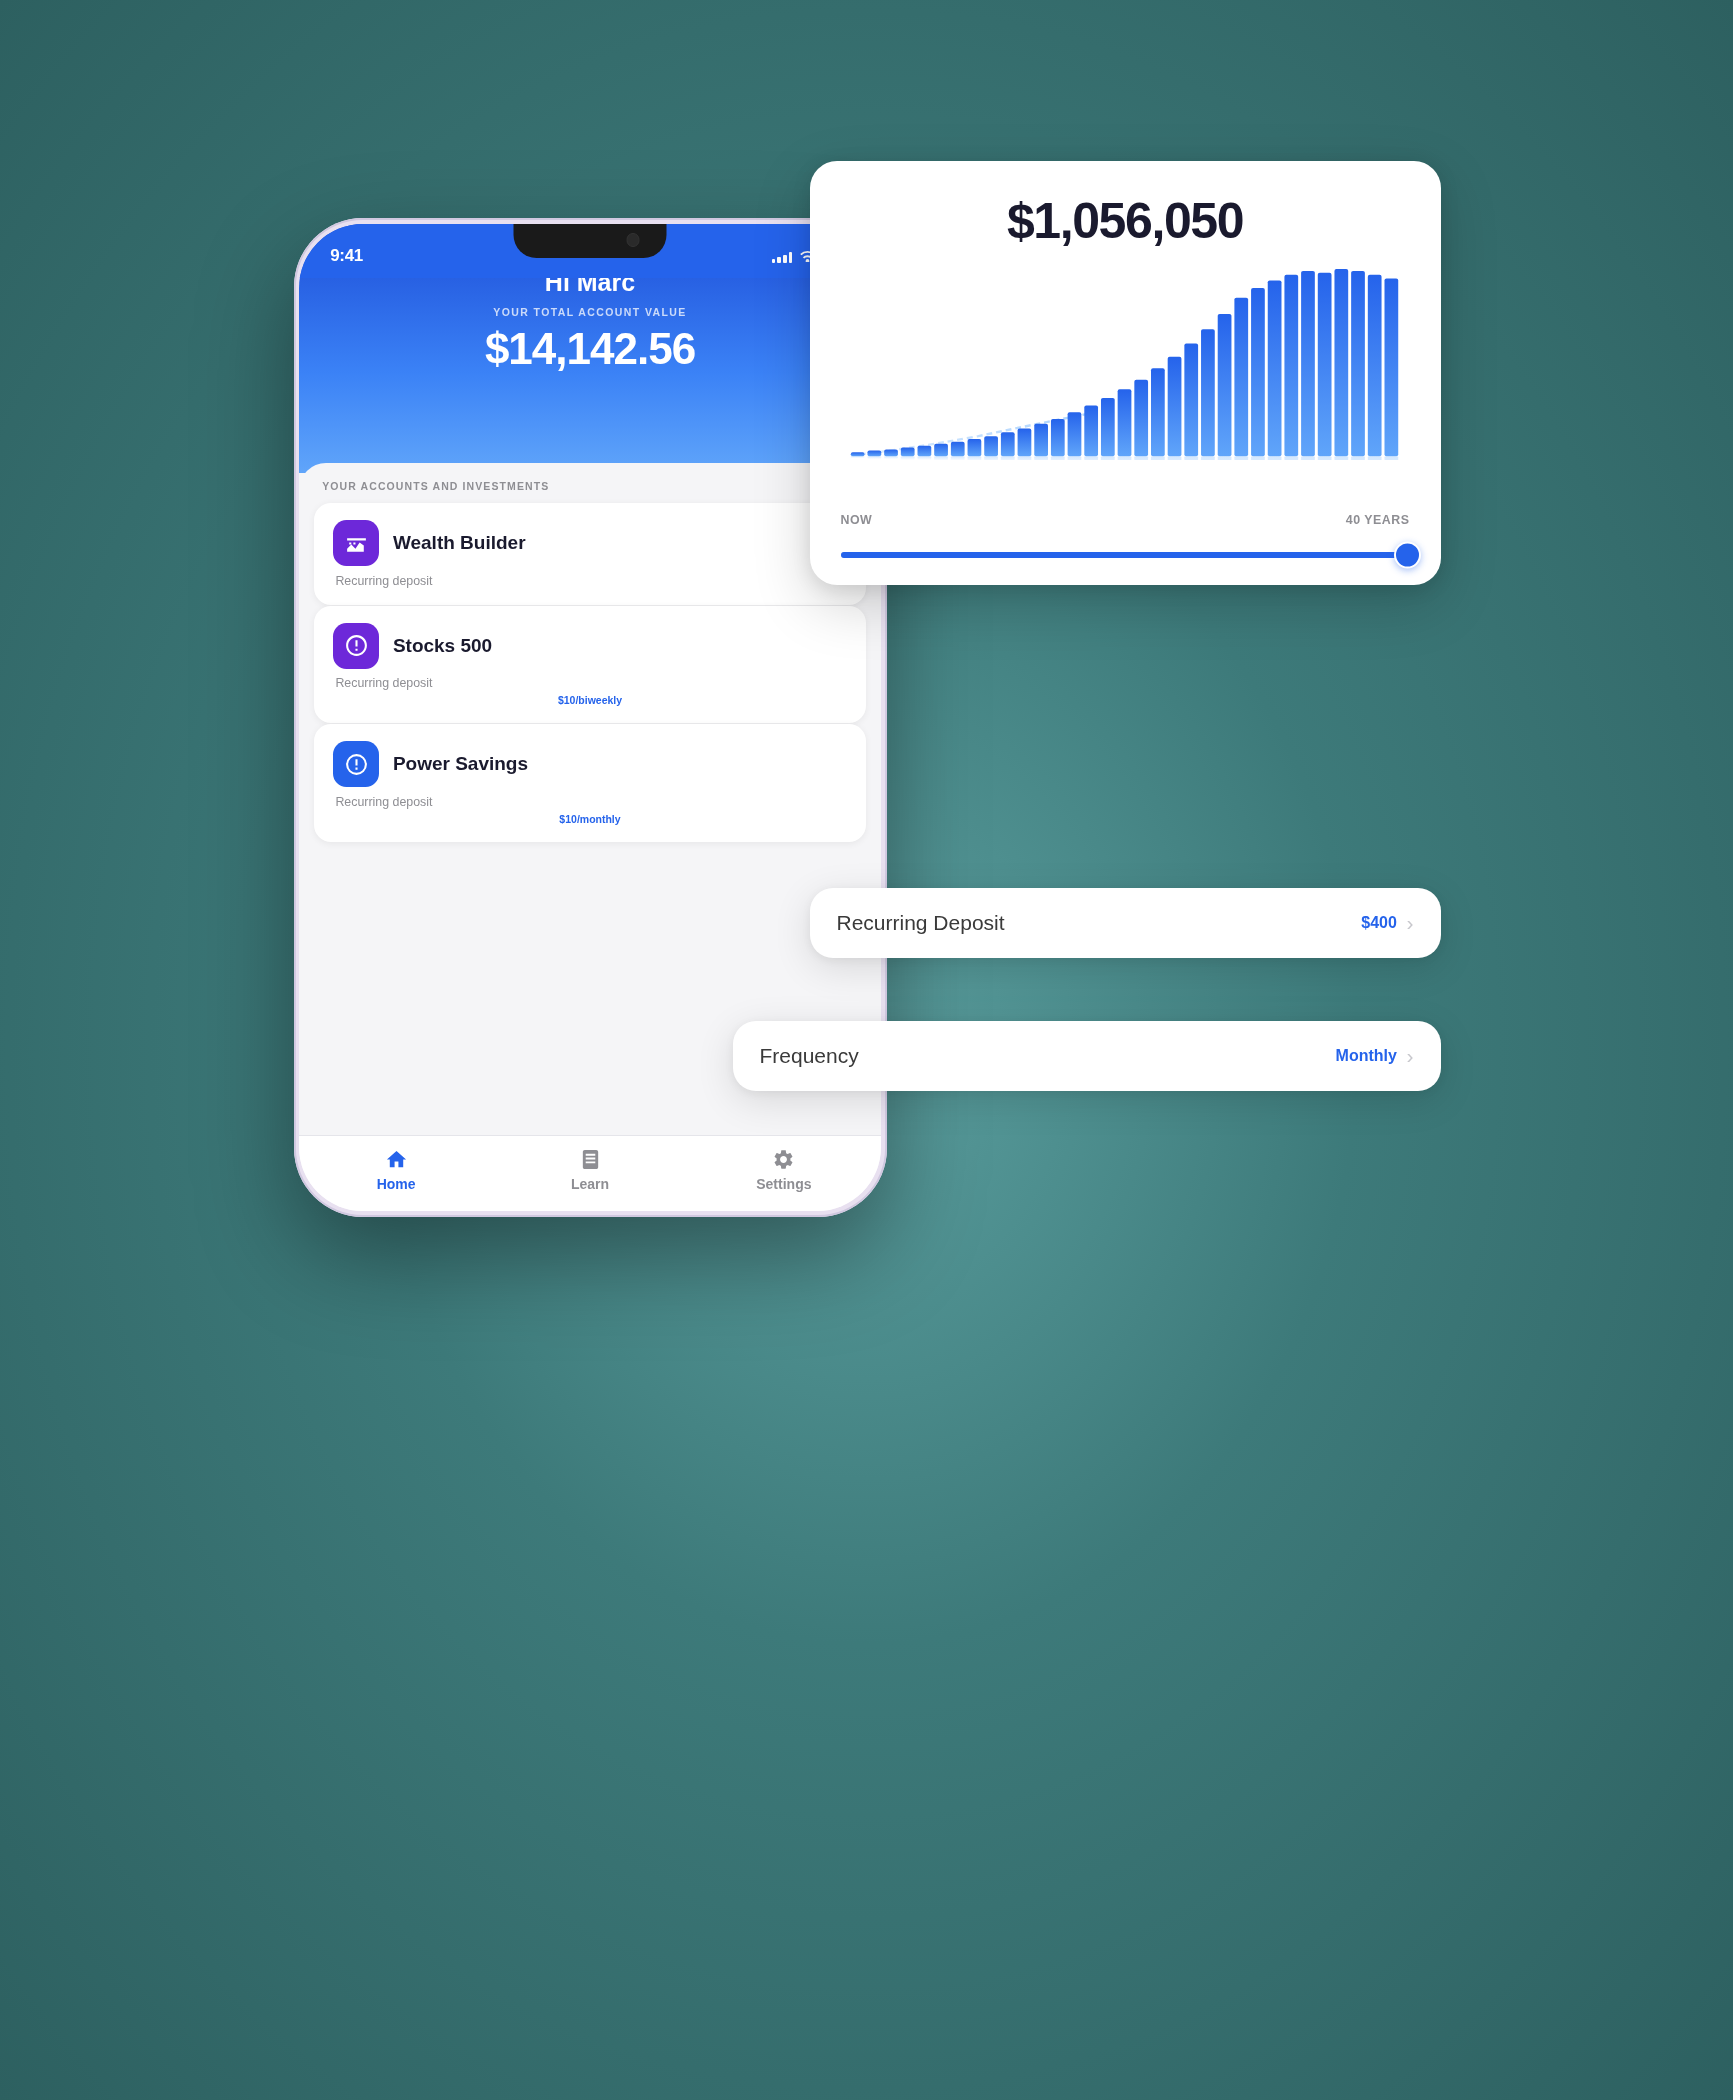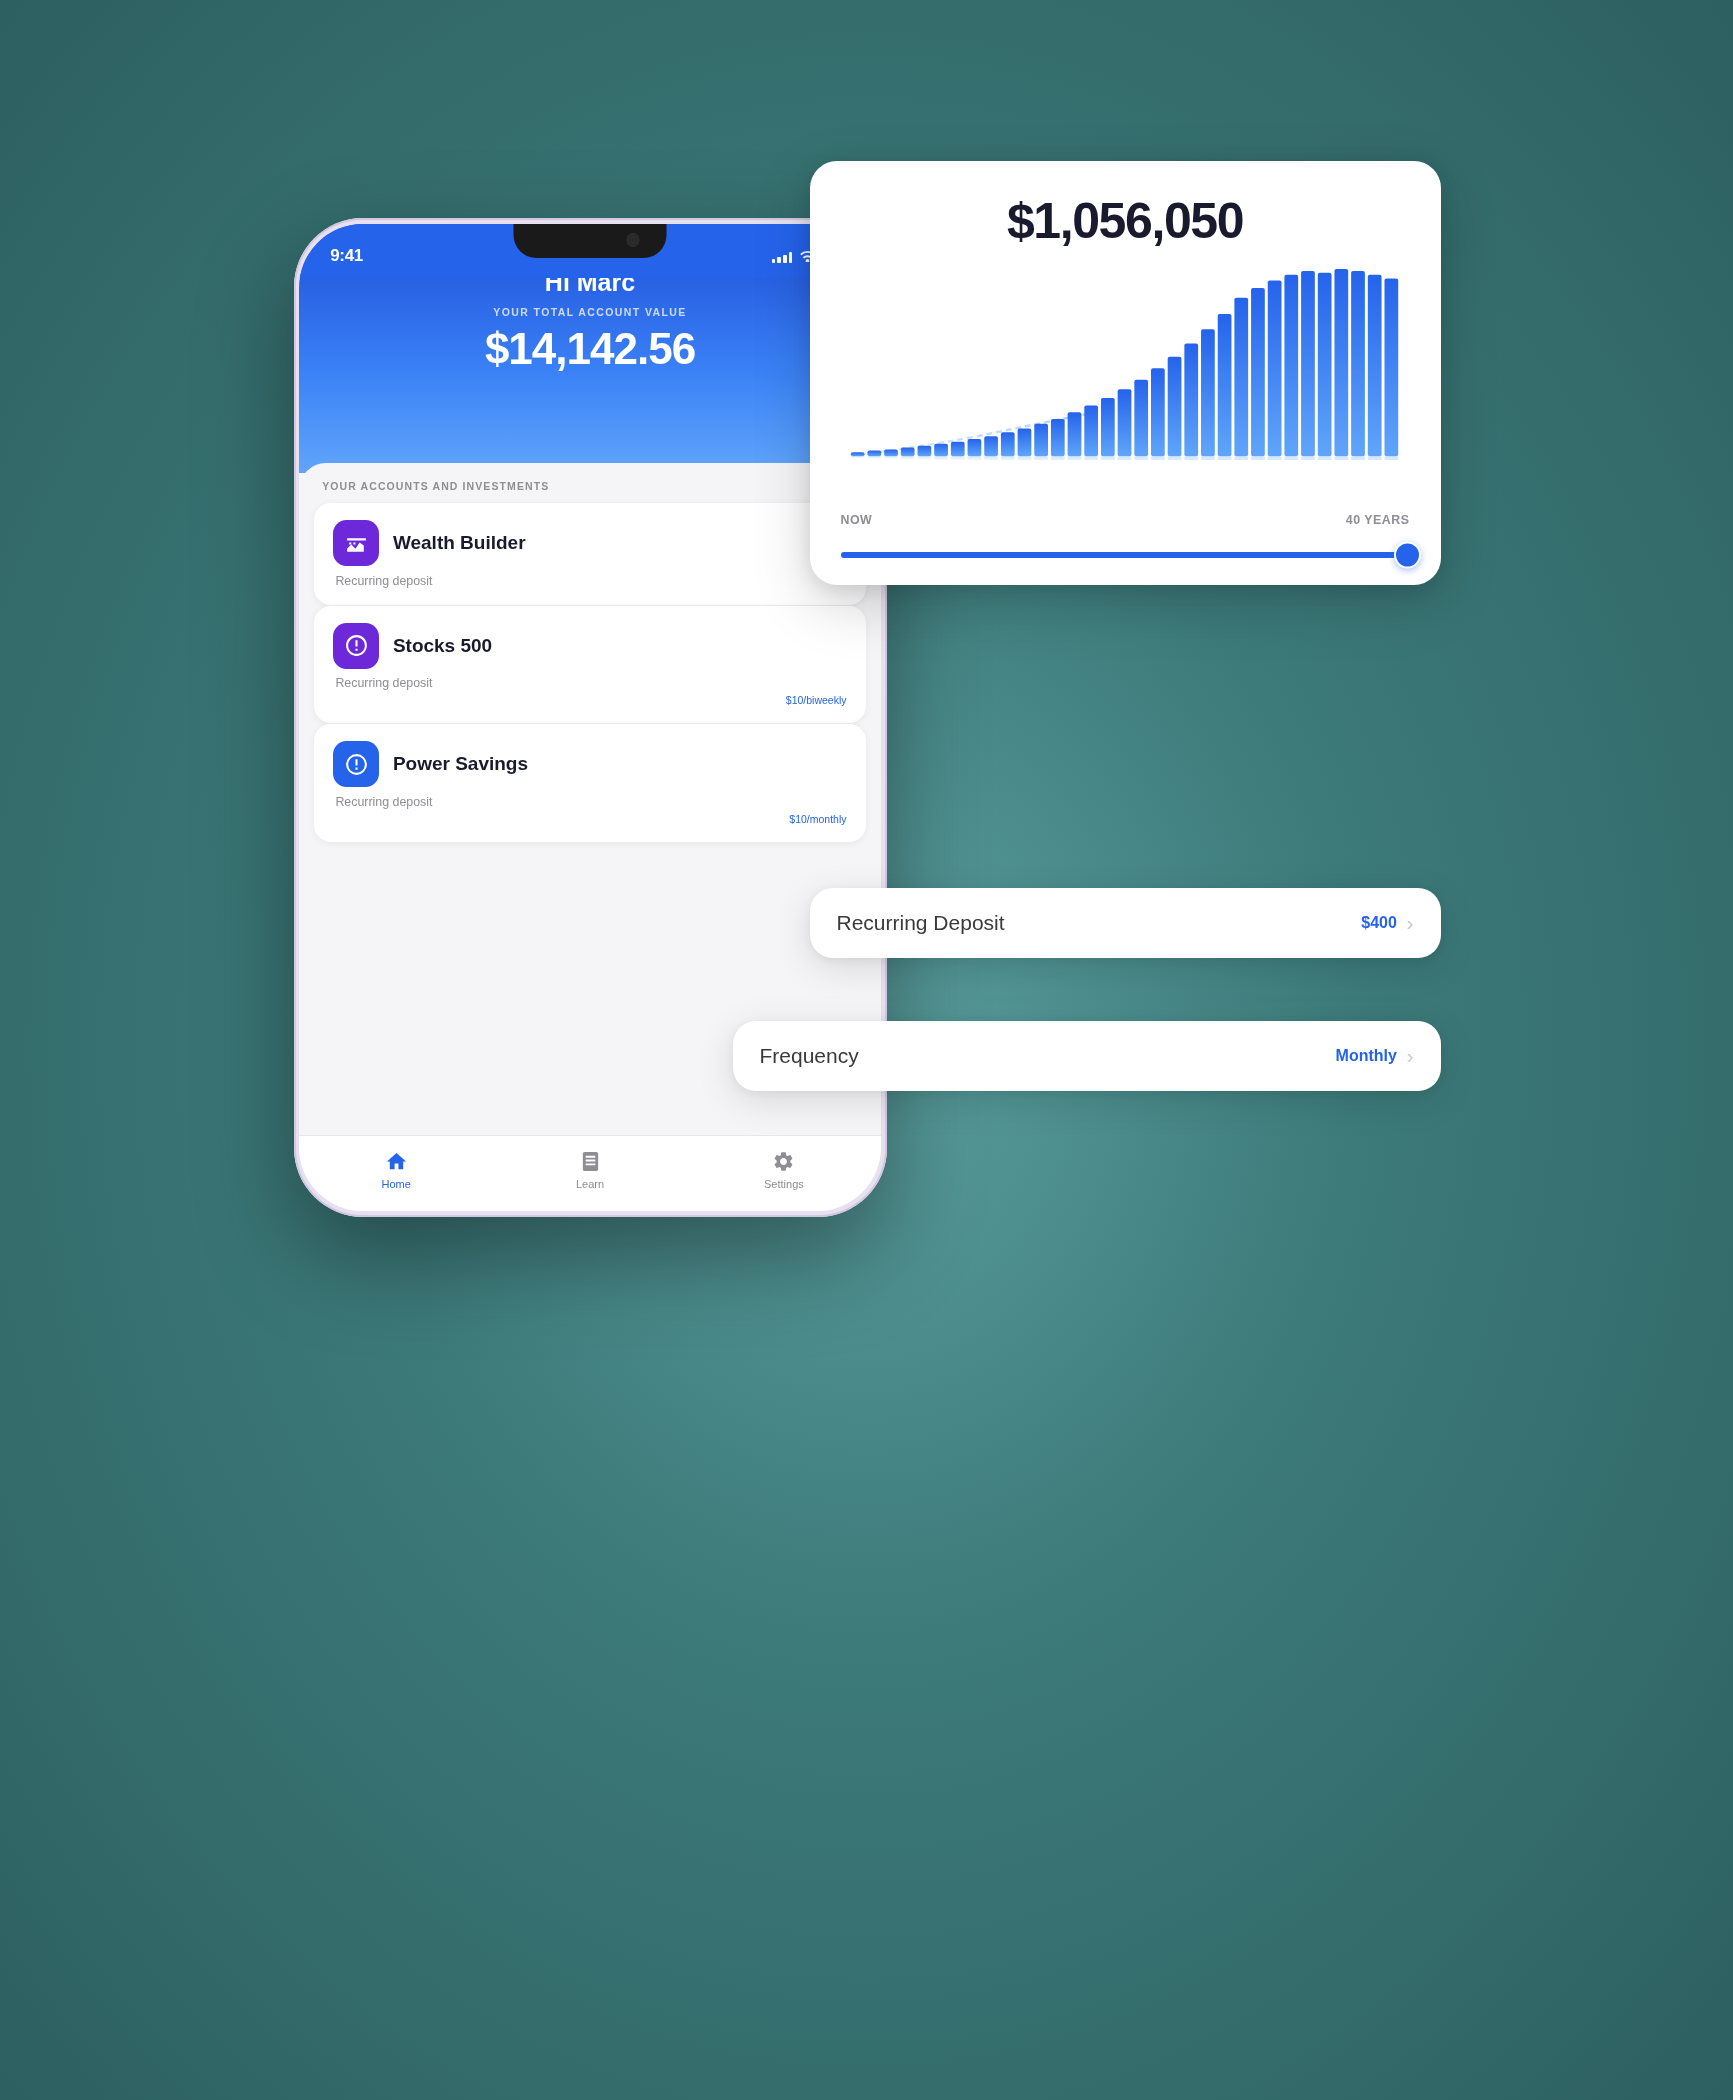--- a/index.html
+++ b/index.html
@@ -256,22 +256,22 @@
 
     .card-subtitle {
       font-size: 12.4px;
       color: #8e8e93;
       margin-left: 1.9px;
     }
 
     .card-badge {
       font-size: 10.5px;
       color: #2563eb;
-      font-weight: 400;
-      text-align: right;
+      font-weight: 700;
+      text-align: center;
       margin-top: 3.8px;
     }
 
     
     .bottom-nav {
       position: absolute;
       bottom: 0;
       left: 0;
       right: 0;
       height: 76px;
@@ -293,22 +293,22 @@
 
     .nav-icon {
       width: 27px;
       height: 27px;
       display: flex;
       align-items: center;
       justify-content: center;
     }
 
     .nav-label {
-      font-size: 11px;
-      font-weight: 400;
+      font-size: 14px;
+      font-weight: 700;
       color: #8e8e93;
     }
 
     .nav-label.active {
       color: #2563eb;
     }
 
     .nav-icon.active svg {
       fill: #2563eb;
     }

